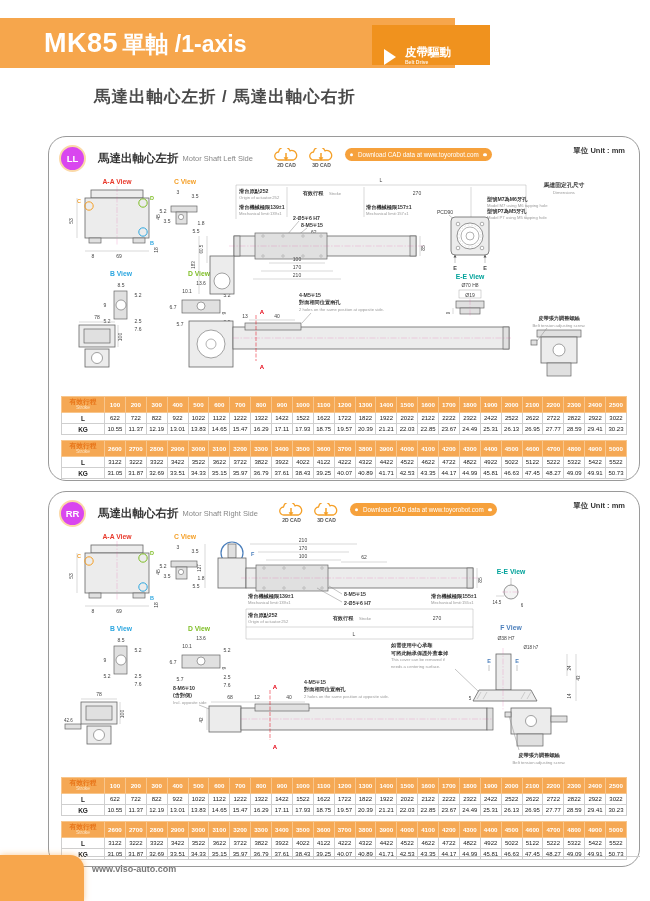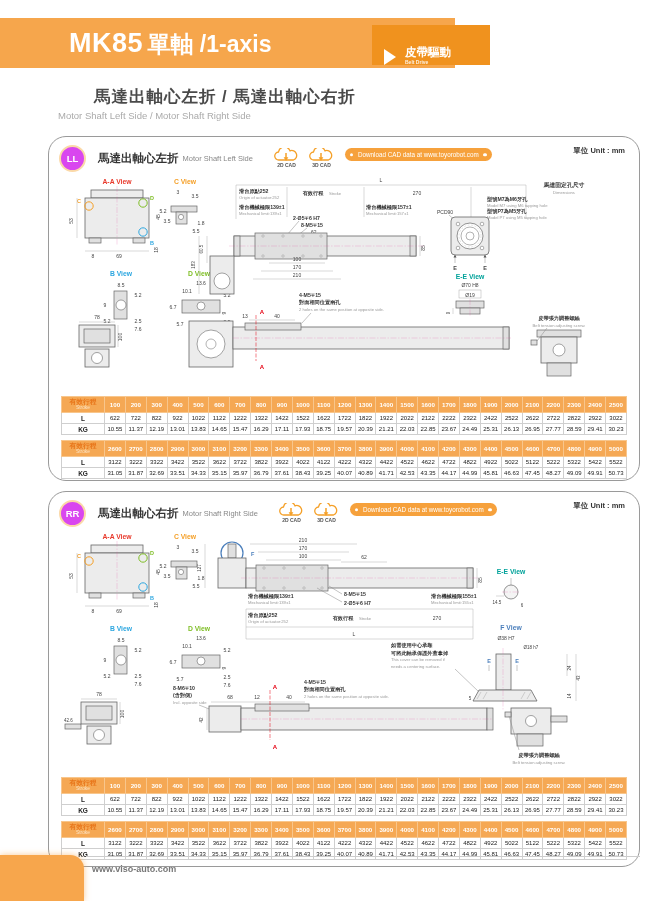--- a/index.html
+++ b/index.html
@@ -1,21 +1,21 @@
 <!DOCTYPE html>
 <html><head>
 <meta charset="utf-8">
 <style>
   html,body{margin:0;padding:0;}
   body{width:650px;height:901px;position:relative;background:#fff;
        font-family:"Liberation Sans",sans-serif;overflow:hidden;}
 
   
   .topbar{position:absolute;left:0;top:18px;width:455px;height:50px;background:#F6A64C;}
-  .topbar-title{color:#fff;padding-left:69px;line-height:50px;white-space:nowrap;}
+  .topbar-title{color:#fff;padding-left:44px;line-height:50px;white-space:nowrap;}
   .topbar-title .model{font-size:27px;font-weight:bold;letter-spacing:.5px;}
   .topbar-title .sub{font-size:23px;font-weight:bold;}
   .drive-badge{position:absolute;left:372px;top:7px;width:118px;height:40px;background:#F0921E;
       display:flex;align-items:flex-end;padding-left:12px;box-sizing:border-box;}
   .play{width:0;height:0;border-left:12px solid #fff;border-top:8px solid transparent;
       border-bottom:8px solid transparent;margin-right:9px;}
   .db-zh{color:#fff;font-size:11.5px;font-weight:bold;line-height:1.15;}
   .db-en{color:rgba(255,255,255,.85);font-size:5px;font-weight:bold;}
 
   
@@ -96,21 +96,20 @@
     <span class="play"></span>
     <span>
       <div class="db-zh">皮帶驅動</div>
       <div class="db-en">Belt Drive</div>
     </span>
   </div>
 </div>
 
 <div class="sec-title">
   <div class="zh">馬達出軸心左折 / 馬達出軸心右折</div>
-  <div class="en">Motor Shaft Left  Side / Motor Shaft Right  Side</div>
 </div>
 
 <div class="panel" id="panel1">
   <div class="p-head">
     <div class="p-badge">LL</div>
     <div class="p-title-zh">馬達出軸心左折</div>
     <div class="p-title-en">Motor Shaft Left Side</div>
     <div class="cad-group" id="cad-tpl">
       <div class="cad">
         <svg width="27" height="15" viewBox="0 0 27 15">

